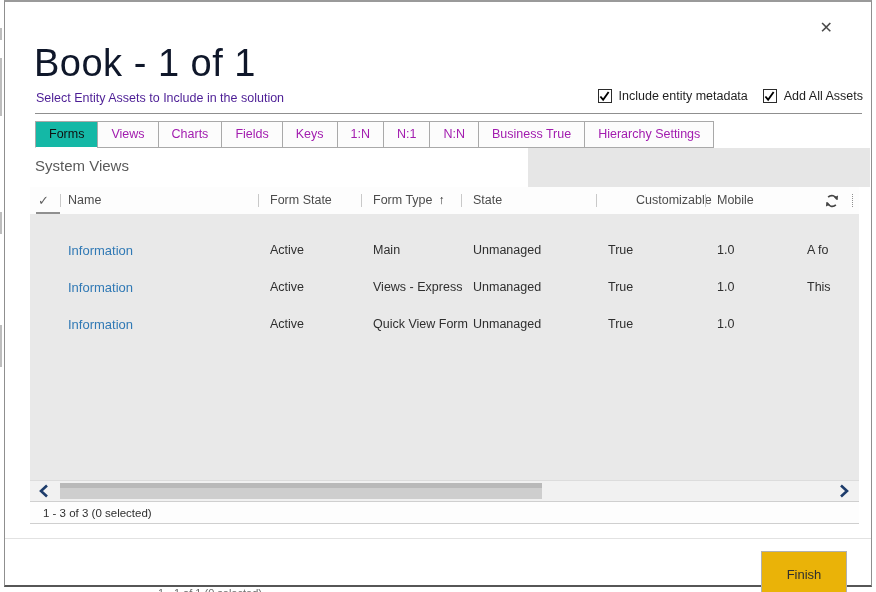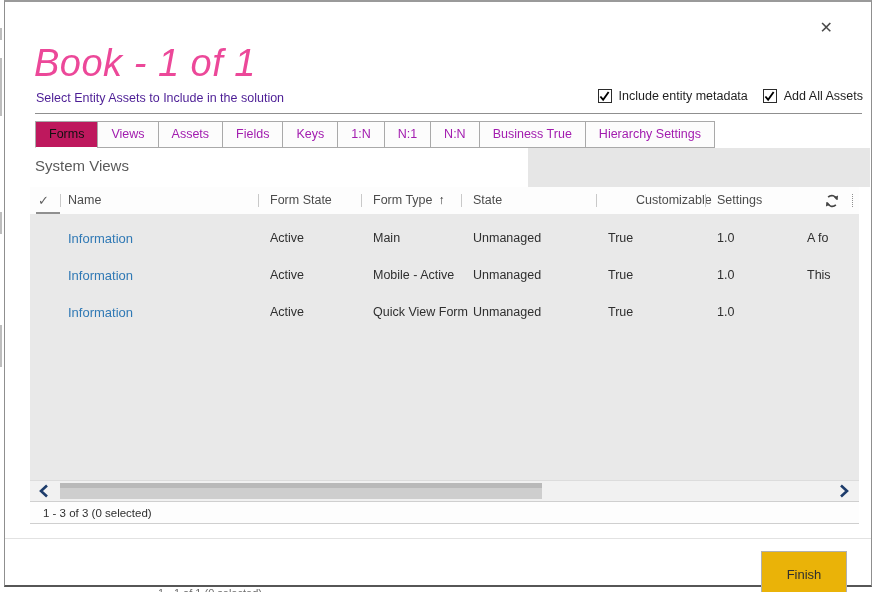--- a/index.html
+++ b/index.html
@@ -15,56 +15,56 @@
   
   .dialog { position:absolute; left:4px; top:0; width:868px; height:587px;
     background:#fff; border:1px solid #8f8f8f; border-top:2px solid #9a9a9a;
     border-bottom:2px solid #565656; }
 
   .close { position:absolute; top:18px; right:38px; border:none; background:transparent;
     color:#4a4a4a; font-size:16px; line-height:16px; cursor:pointer;
     font-family:"Liberation Sans", sans-serif; }
 
   .title { position:absolute; left:29px; top:40px; font-size:38px; font-weight:300;
-    color:#ec4899; letter-spacing:.5px; white-space:nowrap;font-style:italic; }
+    color:#0f172a; letter-spacing:.5px; white-space:nowrap; }
   .subtitle { position:absolute; left:31px; top:89px; font-size:12.5px; color:#4c1d95; }
 
   .opts { position:absolute; right:8px; top:87px; display:flex; gap:15px; align-items:center; }
   .opt { display:flex; align-items:center; gap:7px; font-size:12.5px; color:#1f1f1f; cursor:pointer; }
   .cb { width:14px; height:14px; border:1px solid #2b2b2b; background:#fff;
     display:inline-flex; align-items:center; justify-content:center; }
 
   .rule { position:absolute; left:30px; right:9px; top:111px; height:1px; background:#8f8f8f; }
 
   .tabs { position:absolute; left:30px; top:119px; display:flex; }
   .tab { height:27px; padding:0 13px; line-height:25px; font-size:12.5px; color:#a21caf;
     background:#fcfcfc; border:1px solid #a9a9a9; margin-left:-1px; white-space:nowrap; cursor:pointer; }
   .tab:first-child { margin-left:0; }
-  .tab.active { background:#be185d; border-bottom-color:#fff; color:#111; }
+  .tab.active { background:#14b8a6; border-bottom-color:#fff; color:#111; }
 
   .toolbar-gray { position:absolute; left:523px; right:1px; top:146px; height:39px; background:#e6e6e6; }
   .toolbar-label { position:absolute; left:30px; top:155px; font-size:15px; color:#5a5a5a; }
   .dropdown { position:absolute; left:127px; top:150px; height:29px; padding:0 9px;
     border:1px dotted #6e6e6e; display:flex; align-items:center; gap:9px; cursor:pointer; background:transparent; }
   .dropdown .val { font-size:15px; font-weight:700; color:#1f1f1f; white-space:nowrap; }
 
   
   .grid { position:absolute; left:25px; top:185px; width:829px; }
   .ghead { position:relative; height:27px; background:#fdfdfd; }
   .hcell { position:absolute; top:0; height:27px; line-height:27px; font-size:12.5px;
     color:#4c4c4c; white-space:nowrap; }
   .vsep { position:absolute; top:7px; height:13px; width:0; border-left:1px solid #c9c9c9; }
   .vsep.dotted { border-left:1px dotted #8f8f8f; }
   .hcheck { position:absolute; left:8px; top:0; height:27px; line-height:27px;
     font-size:13px; color:#5f5f5f; cursor:pointer; }
   .hunderline { position:absolute; left:6px; bottom:0; width:24px; border-bottom:2px solid #8f8f8f; }
   .sortarrow { font-size:12px; color:#2b2b2b; margin-left:6px; }
   .refresh { position:absolute; left:795px; top:7px; width:14px; height:14px; cursor:pointer; }
 
-  .gbody { position:relative; height:266px; background:#e9e9e9; padding-top:6px; }
+  .gbody { position:relative; height:266px; background:#e9e9e9; padding-top:18px; }
   .grow { position:relative; height:37px; }
   .gcell { position:absolute; top:0; height:37px; line-height:37px; font-size:12.5px;
     color:#2f2f2f; white-space:nowrap; }
   .gcell.link { color:var(--link,#3079b5); font-size:13px; cursor:pointer; }
   .gcell.desc { width:52px; overflow:hidden; }
 
   .hscroll { position:relative; height:21px; background:#f1f1f1; border-top:1px solid #dcdcdc; }
   .sarrow { position:absolute; top:3px; width:13px; height:14px; cursor:pointer; }
   .sarrow.left { left:8px; } .sarrow.right { right:8px; }
   .thumb { position:absolute; left:30px; top:2px; width:482px; height:16px; cursor:pointer;
@@ -113,21 +113,21 @@
         </span>
         <span>Add All Assets</span>
       </label>
     </div>
 
     <div class="rule"></div>
 
     <div class="tabs">
       <div class="tab active">Forms</div>
       <div class="tab">Views</div>
-      <div class="tab">Assets</div>
+      <div class="tab">Charts</div>
       <div class="tab">Fields</div>
       <div class="tab">Keys</div>
       <div class="tab">1:N</div>
       <div class="tab">N:1</div>
       <div class="tab">N:N</div>
       <div class="tab">Business True</div>
       <div class="tab">Hierarchy Settings</div>
     </div>
 
     <div class="toolbar-gray"></div>
@@ -144,21 +144,21 @@
         <span class="hcell" style="left:240px">Form State</span>
         <span class="vsep" style="left:331px"></span>
         <span class="hcell" style="left:343px">
           <span>Form Type</span><span class="sortarrow">↑</span>
         </span>
         <span class="vsep" style="left:431px"></span>
         <span class="hcell" style="left:443px">State</span>
         <span class="vsep" style="left:566px"></span>
         <span class="hcell" style="left:606px">Customizable</span>
         <span class="vsep" style="left:675px"></span>
-        <span class="hcell" style="left:687px">Settings</span>
+        <span class="hcell" style="left:687px">Mobile</span>
         <span class="refresh">
           <svg width="14" height="14" viewBox="0 0 16 16">
             <path d="M13.6 6.2 A6 6 0 0 0 3.6 3.6" fill="none" stroke="#444" stroke-width="1.9"></path>
             <polygon points="14.9,1.6 14.4,6.9 10.2,4.0" fill="#444"></polygon>
             <path d="M2.4 9.8 A6 6 0 0 0 12.4 12.4" fill="none" stroke="#444" stroke-width="1.9"></path>
             <polygon points="1.1,14.4 1.6,9.1 5.8,12.0" fill="#444"></polygon>
           </svg>
         </span>
         <span class="vsep dotted" style="left:822px"></span>
       </div>
@@ -169,21 +169,21 @@
           <span class="gcell" style="left:240px">Active</span>
           <span class="gcell" style="left:343px">Main</span>
           <span class="gcell" style="left:443px">Unmanaged</span>
           <span class="gcell" style="left:578px">True</span>
           <span class="gcell" style="left:687px">1.0</span>
           <span class="gcell desc" style="left:777px">A fo</span>
         </div>
         <div class="grow">
           <span class="gcell link" style="left:38px">Information</span>
           <span class="gcell" style="left:240px">Active</span>
-          <span class="gcell" style="left:343px">Mobile - Active</span>
+          <span class="gcell" style="left:343px">Views - Express</span>
           <span class="gcell" style="left:443px">Unmanaged</span>
           <span class="gcell" style="left:578px">True</span>
           <span class="gcell" style="left:687px">1.0</span>
           <span class="gcell desc" style="left:777px">This</span>
         </div>
         <div class="grow">
           <span class="gcell link" style="left:38px">Information</span>
           <span class="gcell" style="left:240px">Active</span>
           <span class="gcell" style="left:343px">Quick View Form</span>
           <span class="gcell" style="left:443px">Unmanaged</span>

